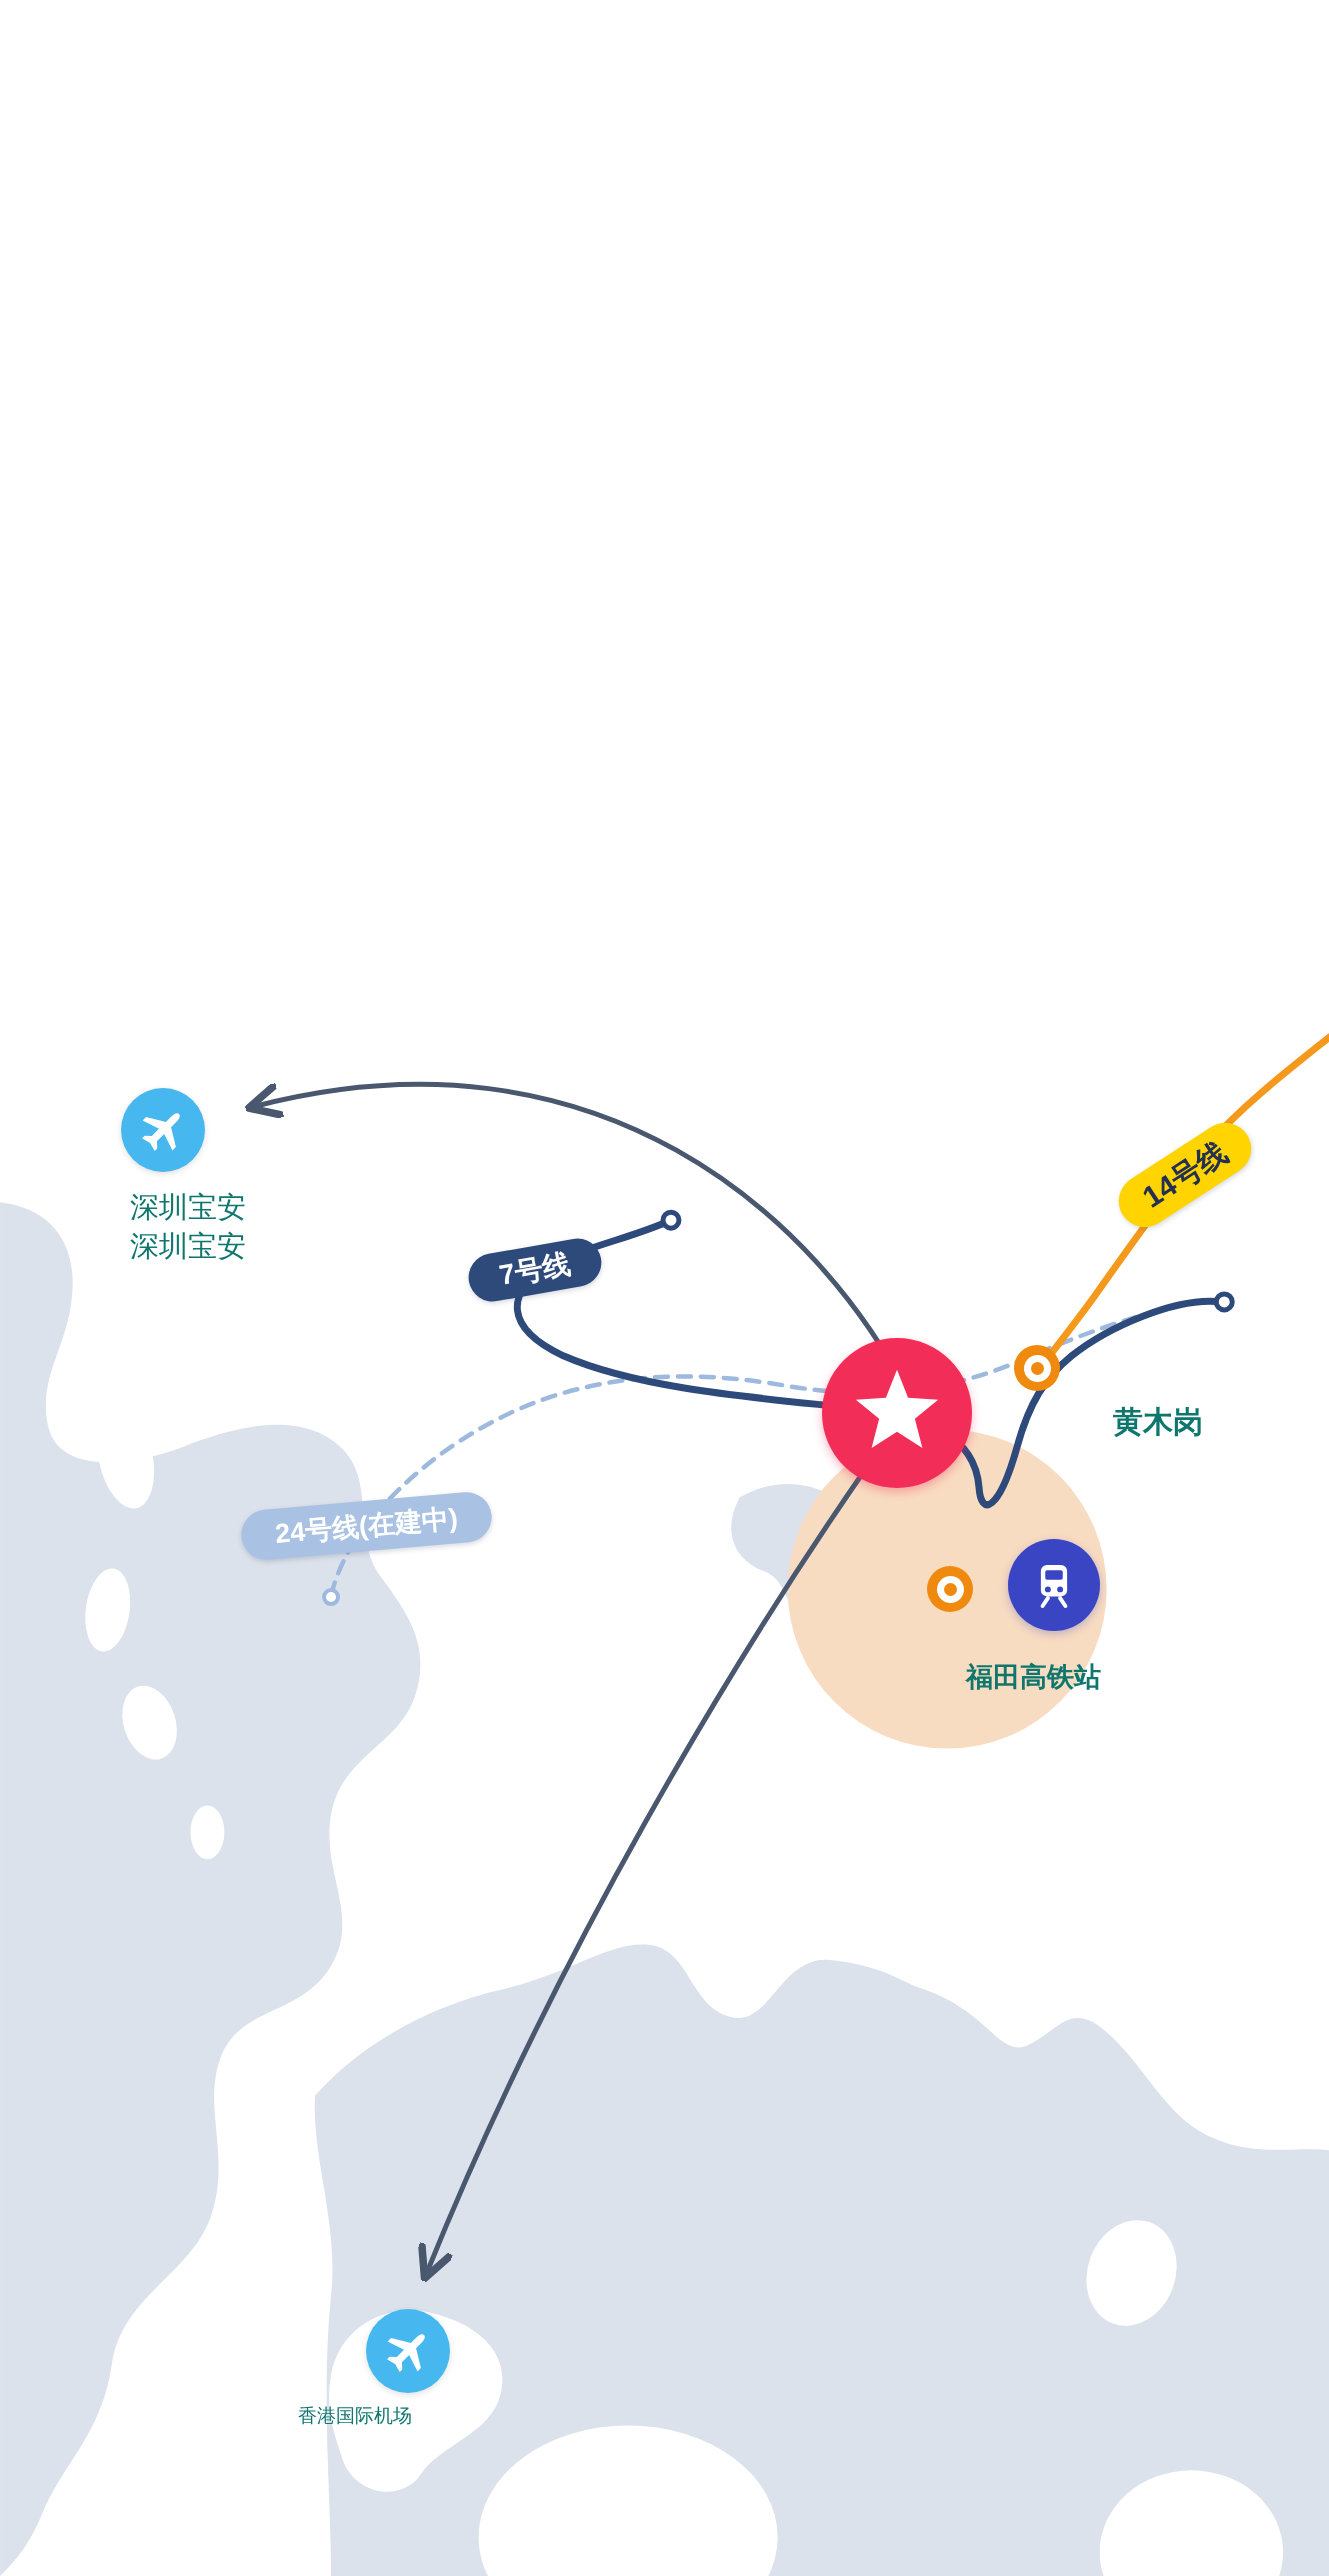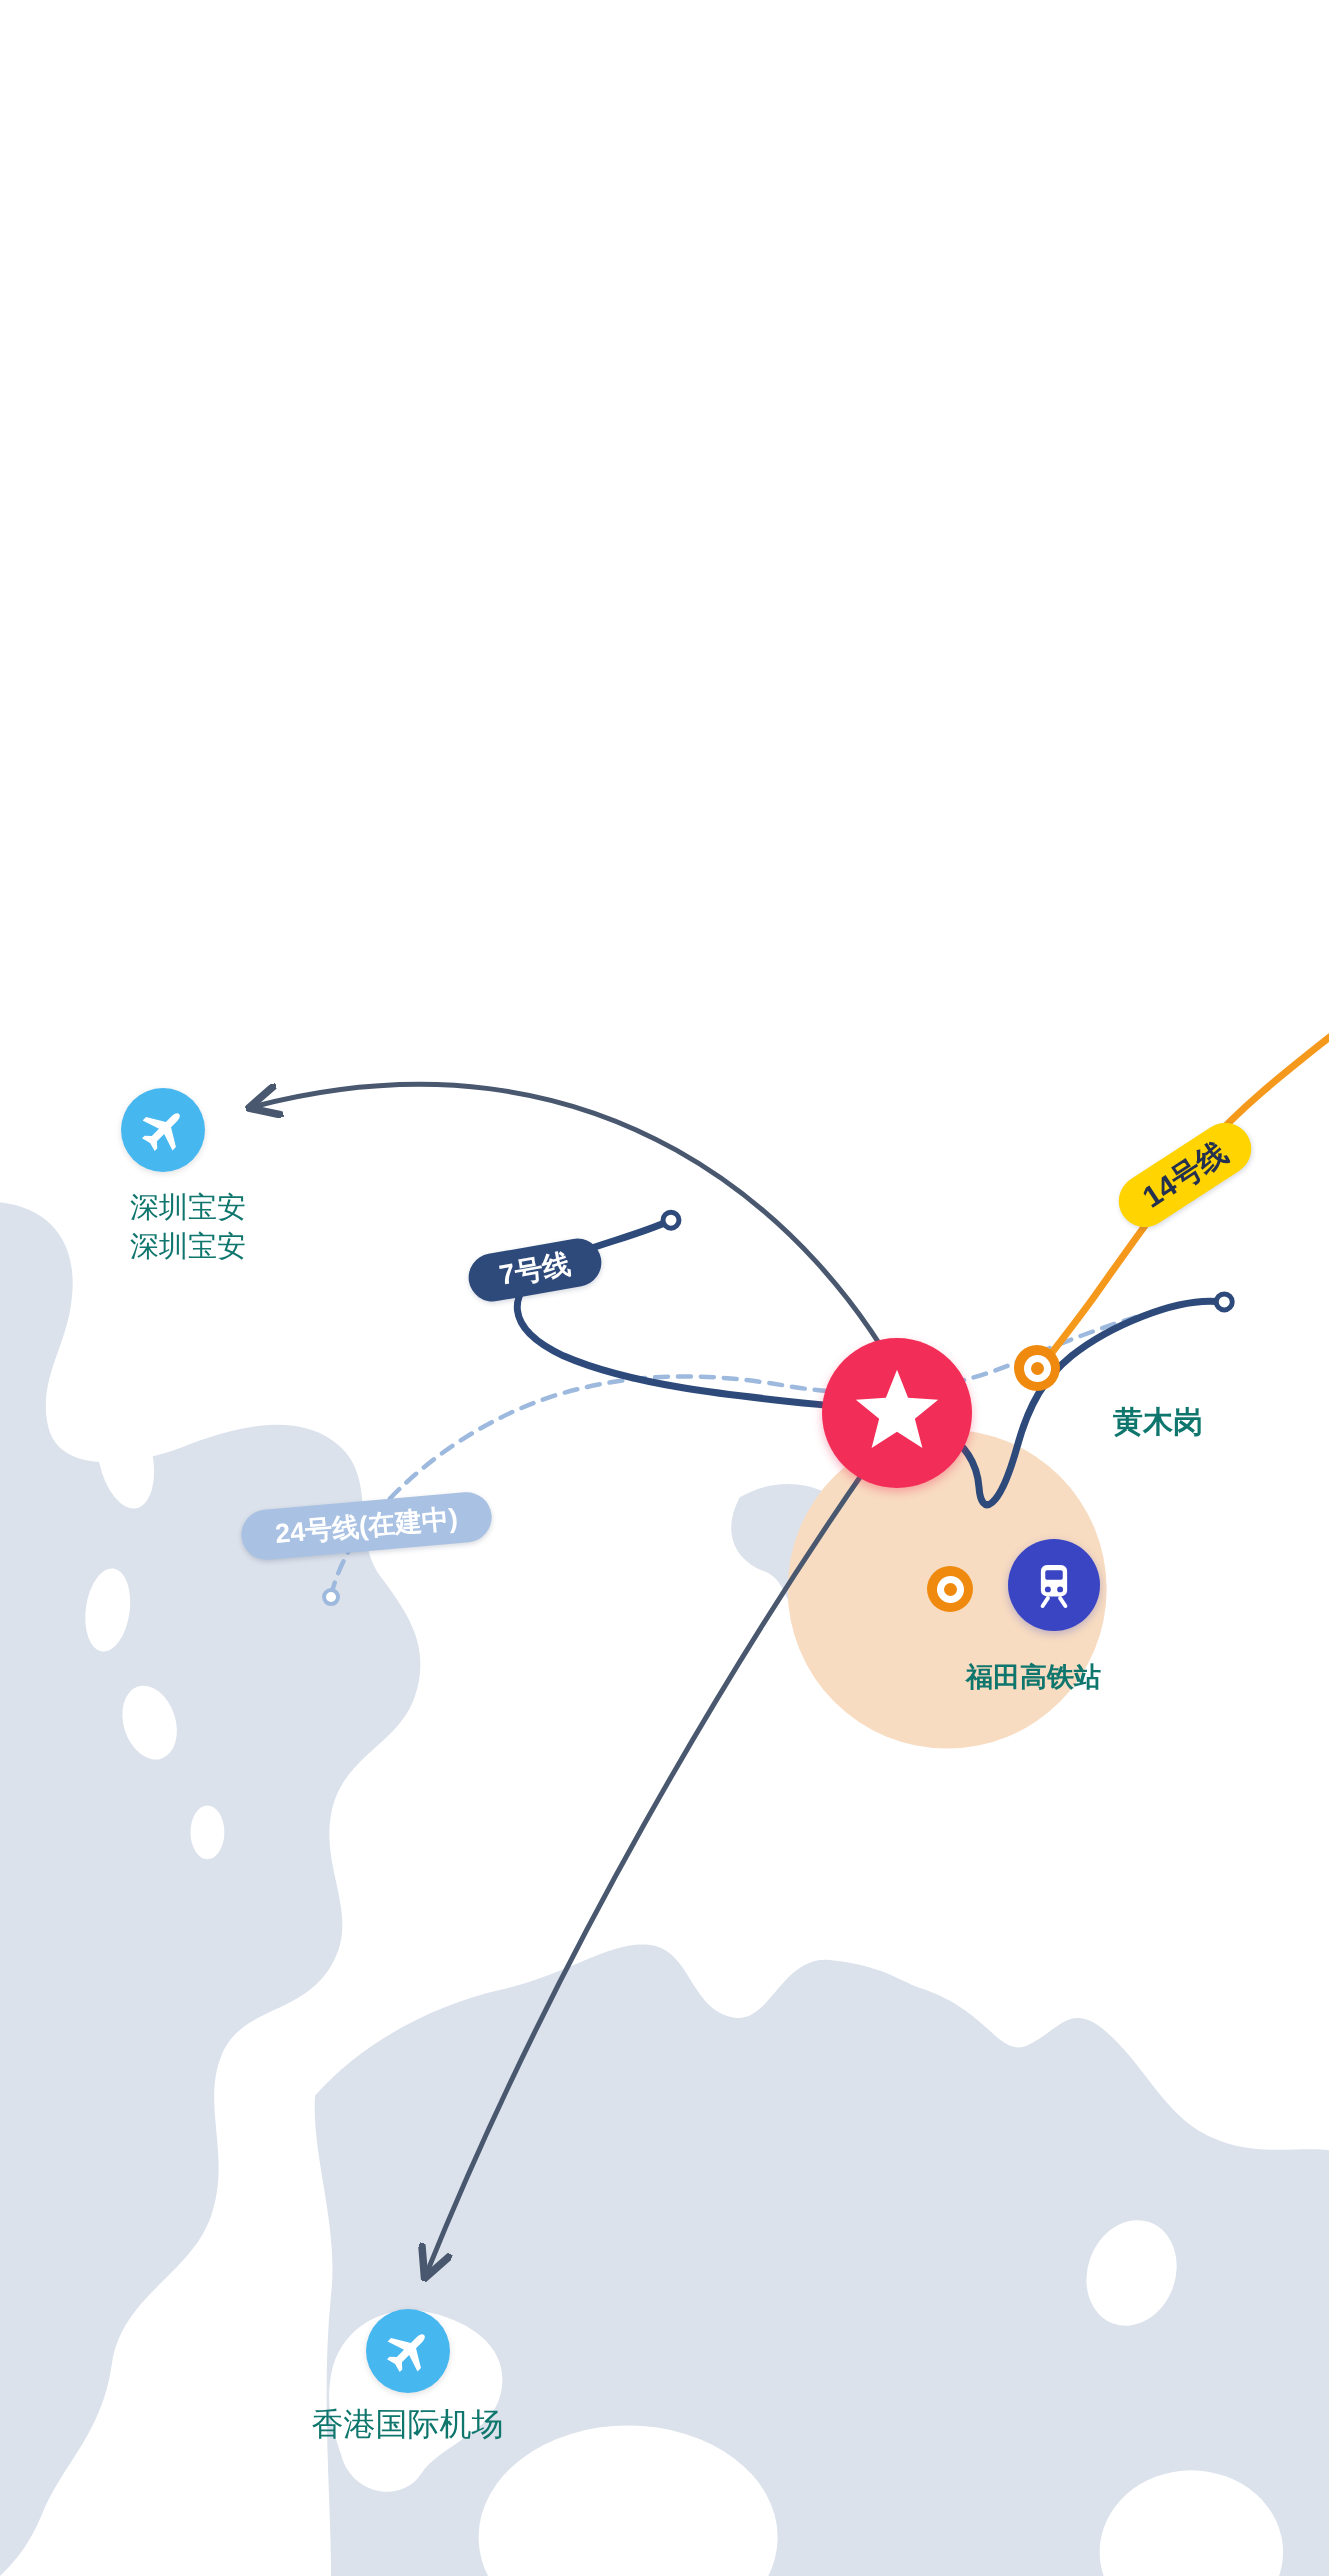--- a/index.html
+++ b/index.html
@@ -37,21 +37,21 @@
   .badge-line14{left:1111px;top:1149px;width:148px;height:52px;background:#ffd400;color:#233050;
     font-size:30px;transform:rotate(-33deg);}
   .badge-line24{left:241px;top:1501px;width:251px;height:50px;background:#a9c1e2;color:#ffffff;
     font-size:27px;transform:rotate(-5deg);}
 
   
   .map-label{color:#0f766e;line-height:1.35;}
   .label-sz-airport{left:130px;top:1188px;font-size:29px;font-weight:500;}
   .label-hmg{left:1113px;top:1402px;font-size:30px;font-weight:700;}
   .label-futian{left:966px;top:1659px;width:199px;font-size:27px;font-weight:600;}
-  .label-hk-airport{left:298px;top:2403px;width:219px;text-align:center;font-size:32px;font-weight:500;}
+  .label-hk-airport{left:298px;top:2403px;width:219px;font-size:19px;font-weight:500;}
 </style>
 </head>
 <body>
 
 <div class="stage">
 
   <svg class="maplayer" width="1330" height="2576" viewBox="0 0 1334 2584">
     <defs>
       <marker id="arrowhead" viewBox="0 0 12 12" refX="9" refY="6" markerWidth="7" markerHeight="7" orient="auto-start-reverse">
         <path d="M1,1 L11,6 L1,11" fill="none" stroke="#49586f" stroke-width="2.6" stroke-linecap="round" stroke-linejoin="round"></path>

